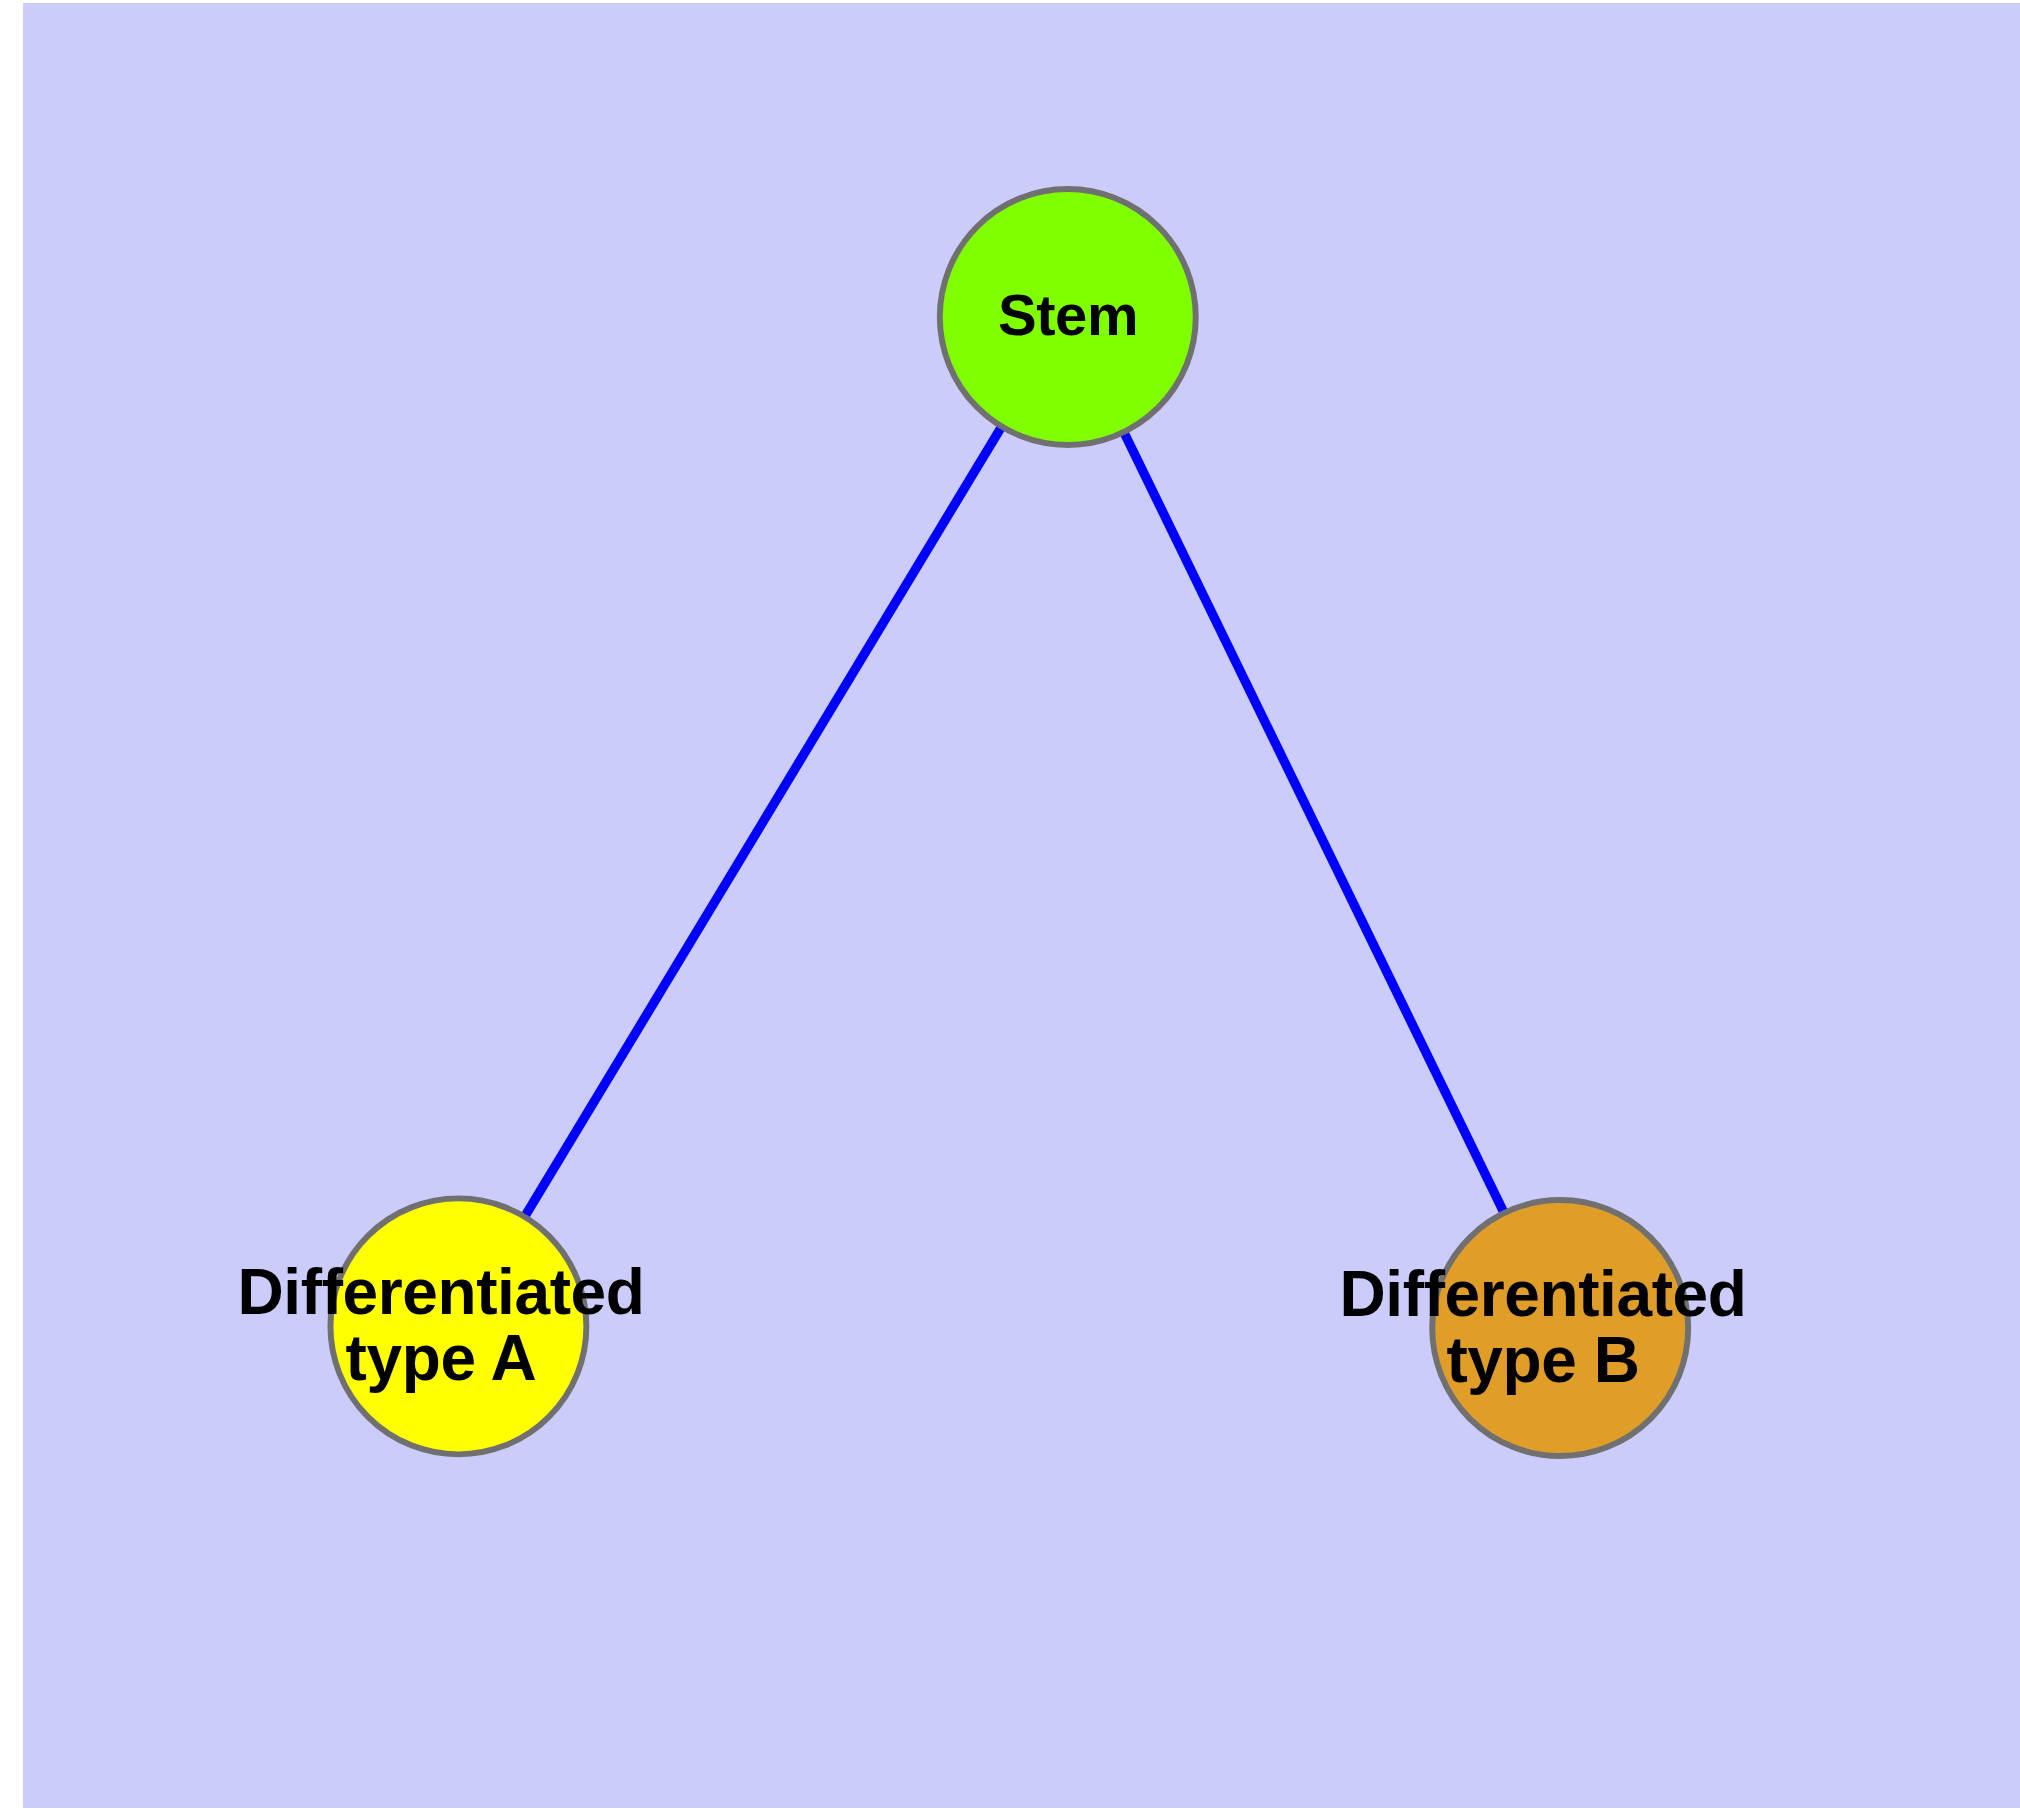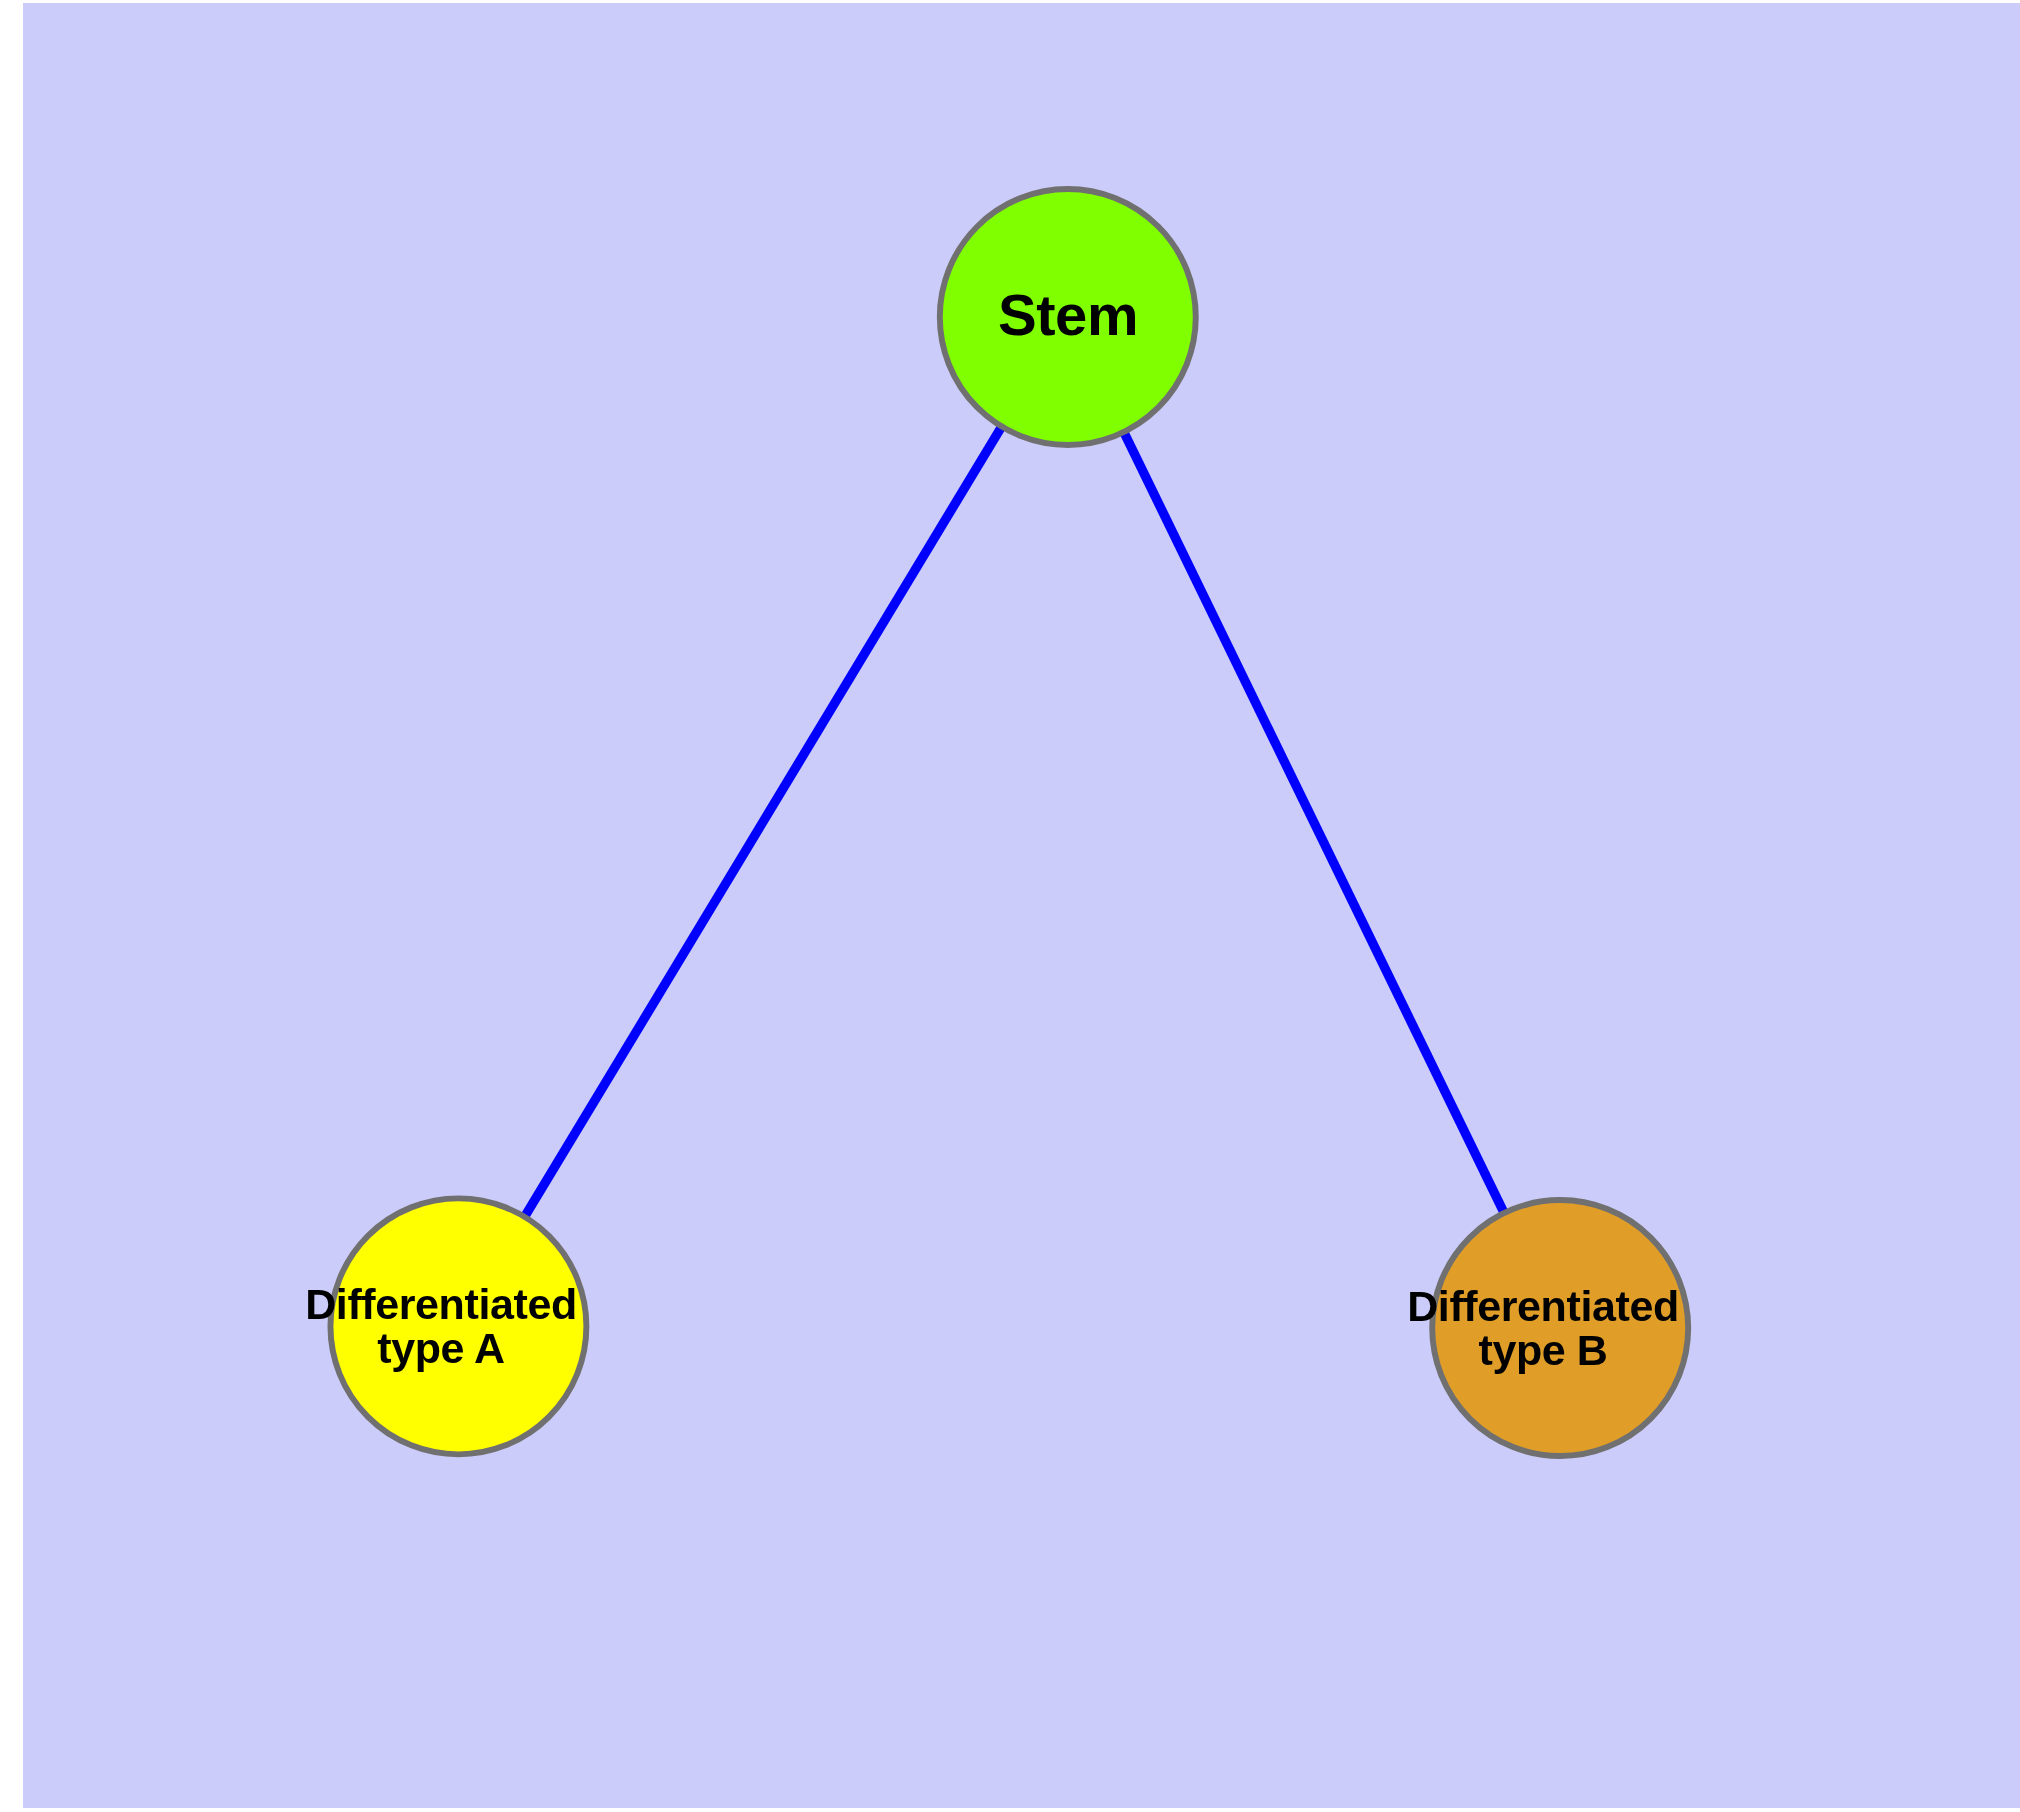--- a/index.html
+++ b/index.html
@@ -39,21 +39,21 @@
   }
   .edge-line {
     stroke: #0000ff;
     stroke-width: 11;
     stroke-linecap: butt;
   }
   .node-label {
     position: absolute;
     color: #000000;
     font-weight: bold;
-    font-size: 43px;
+    font-size: 64px;
     line-height: 1.03;
     text-align: center;
     white-space: pre;
     letter-spacing: -0.4px;
     transform: translate(-50%, -50%);
     pointer-events: none;
   }
   .node-label.single {
     font-size: 58px;
   }

